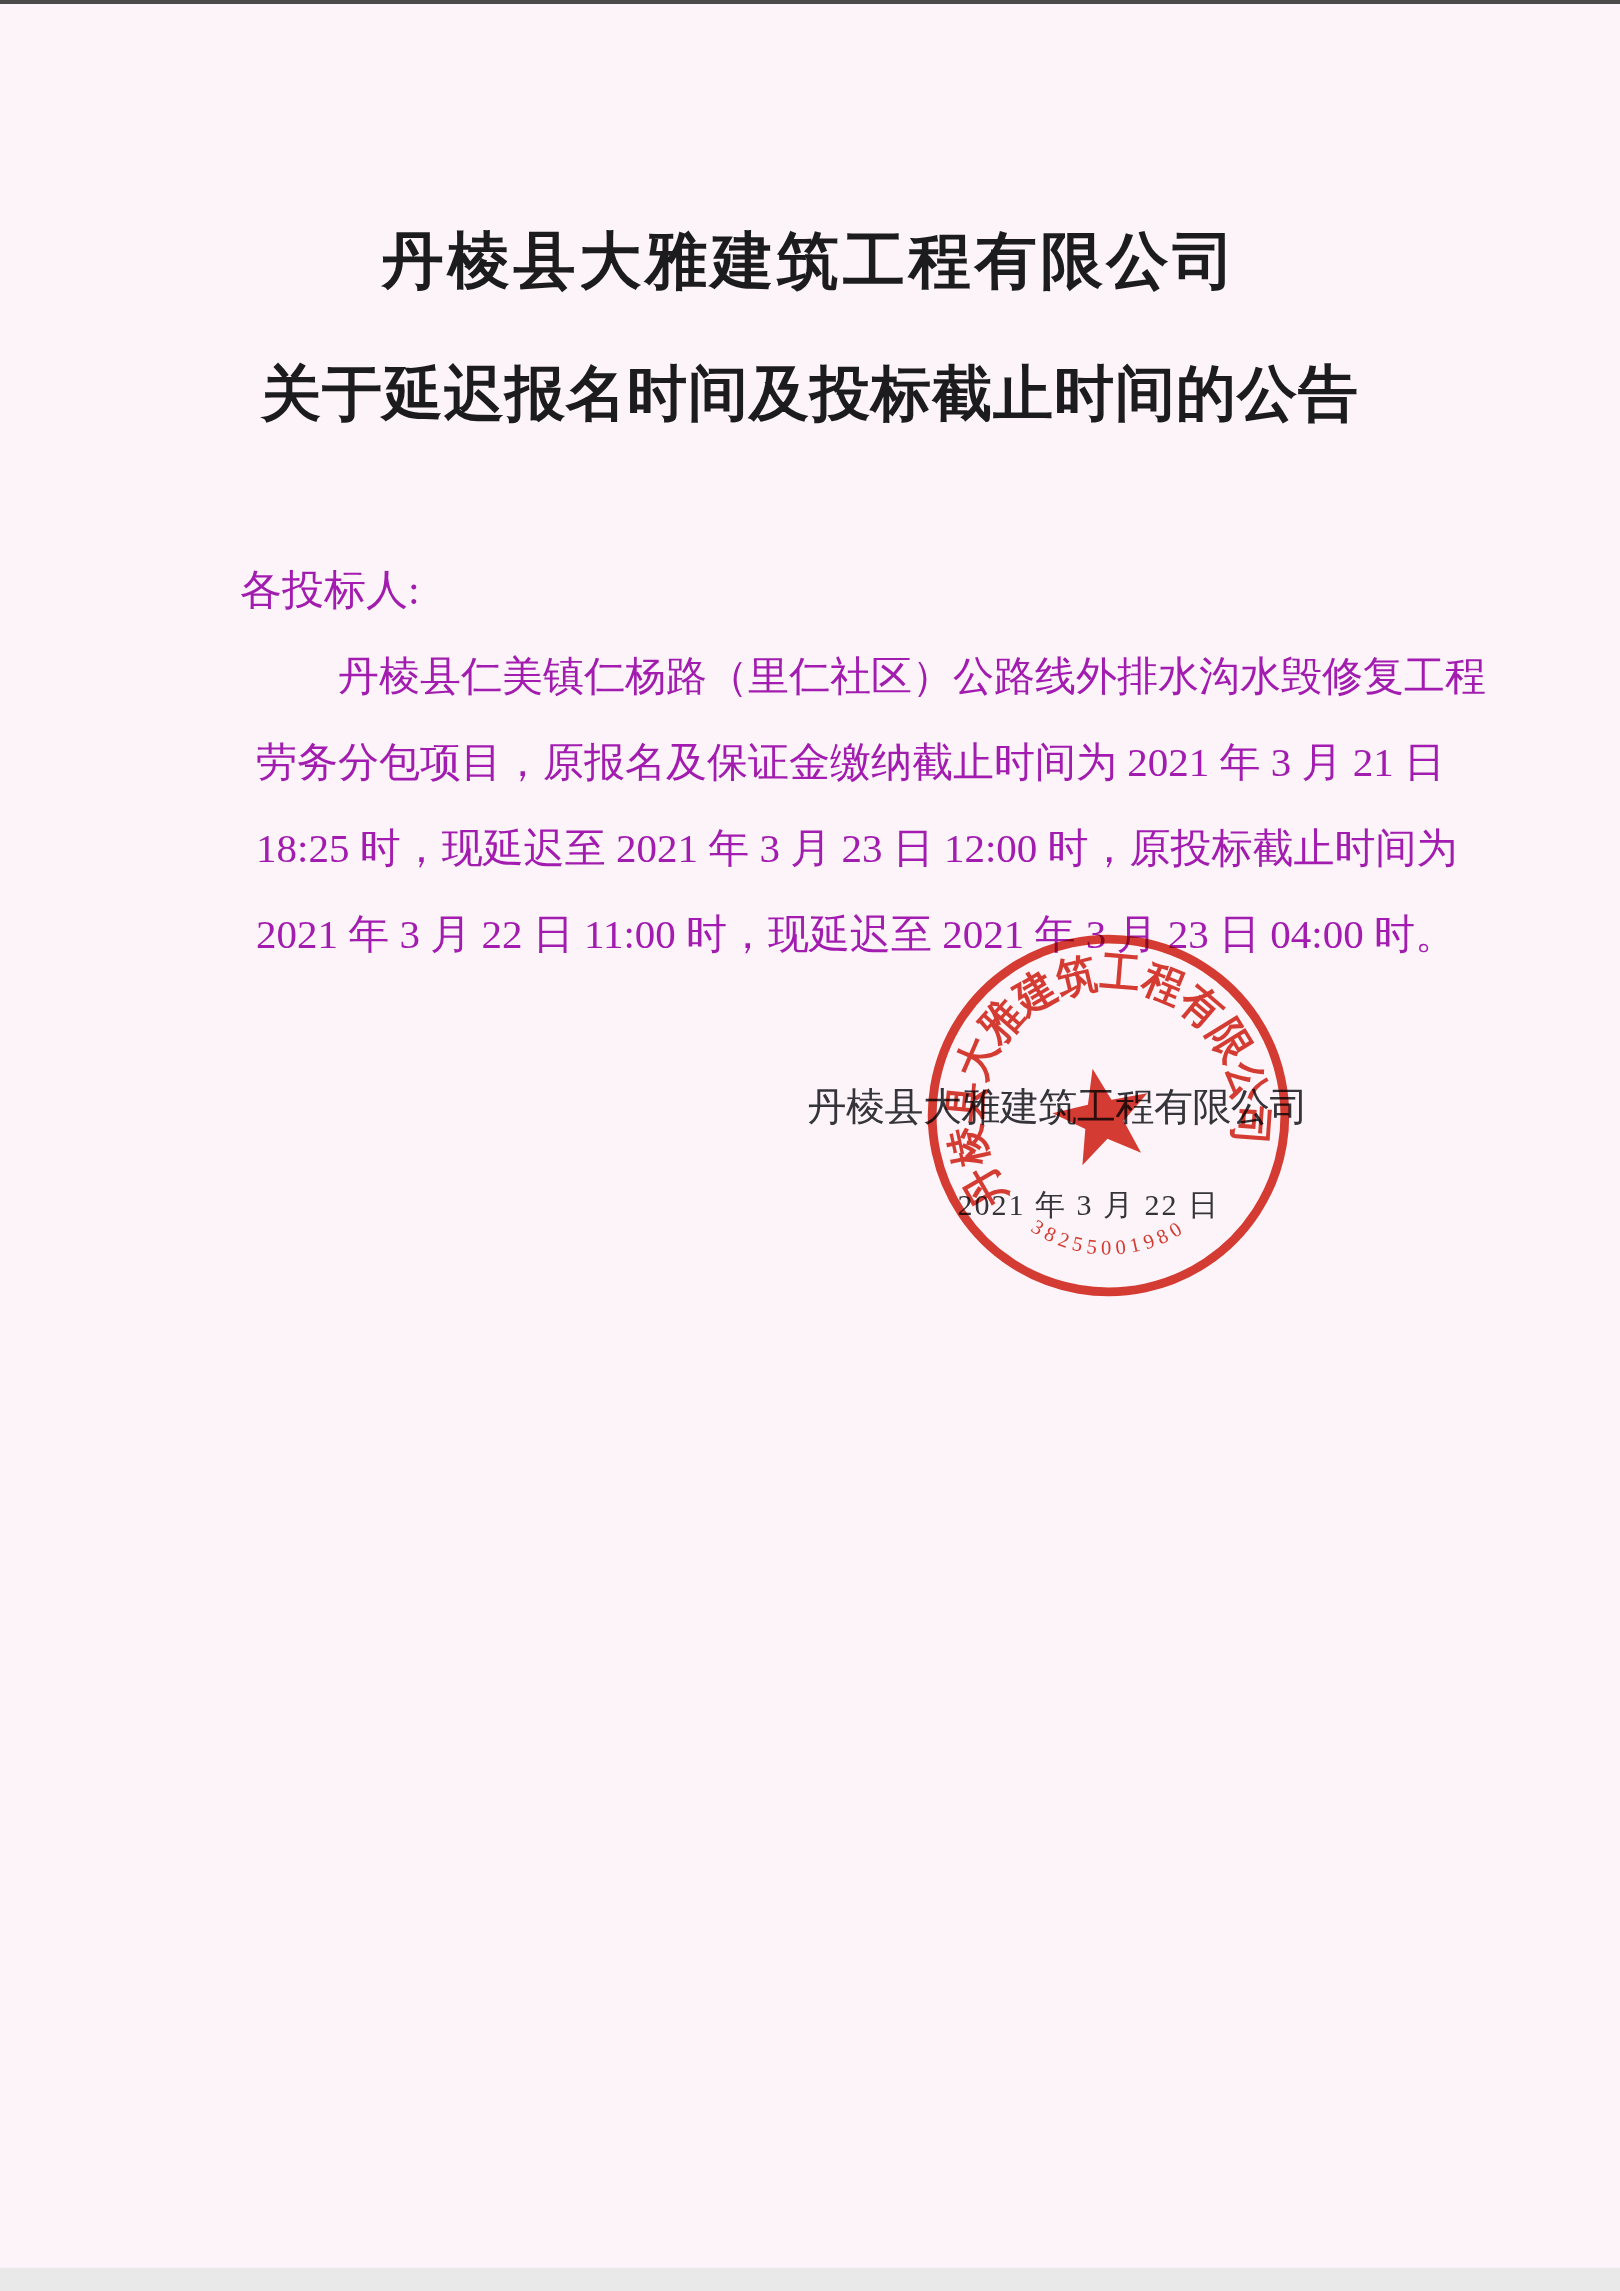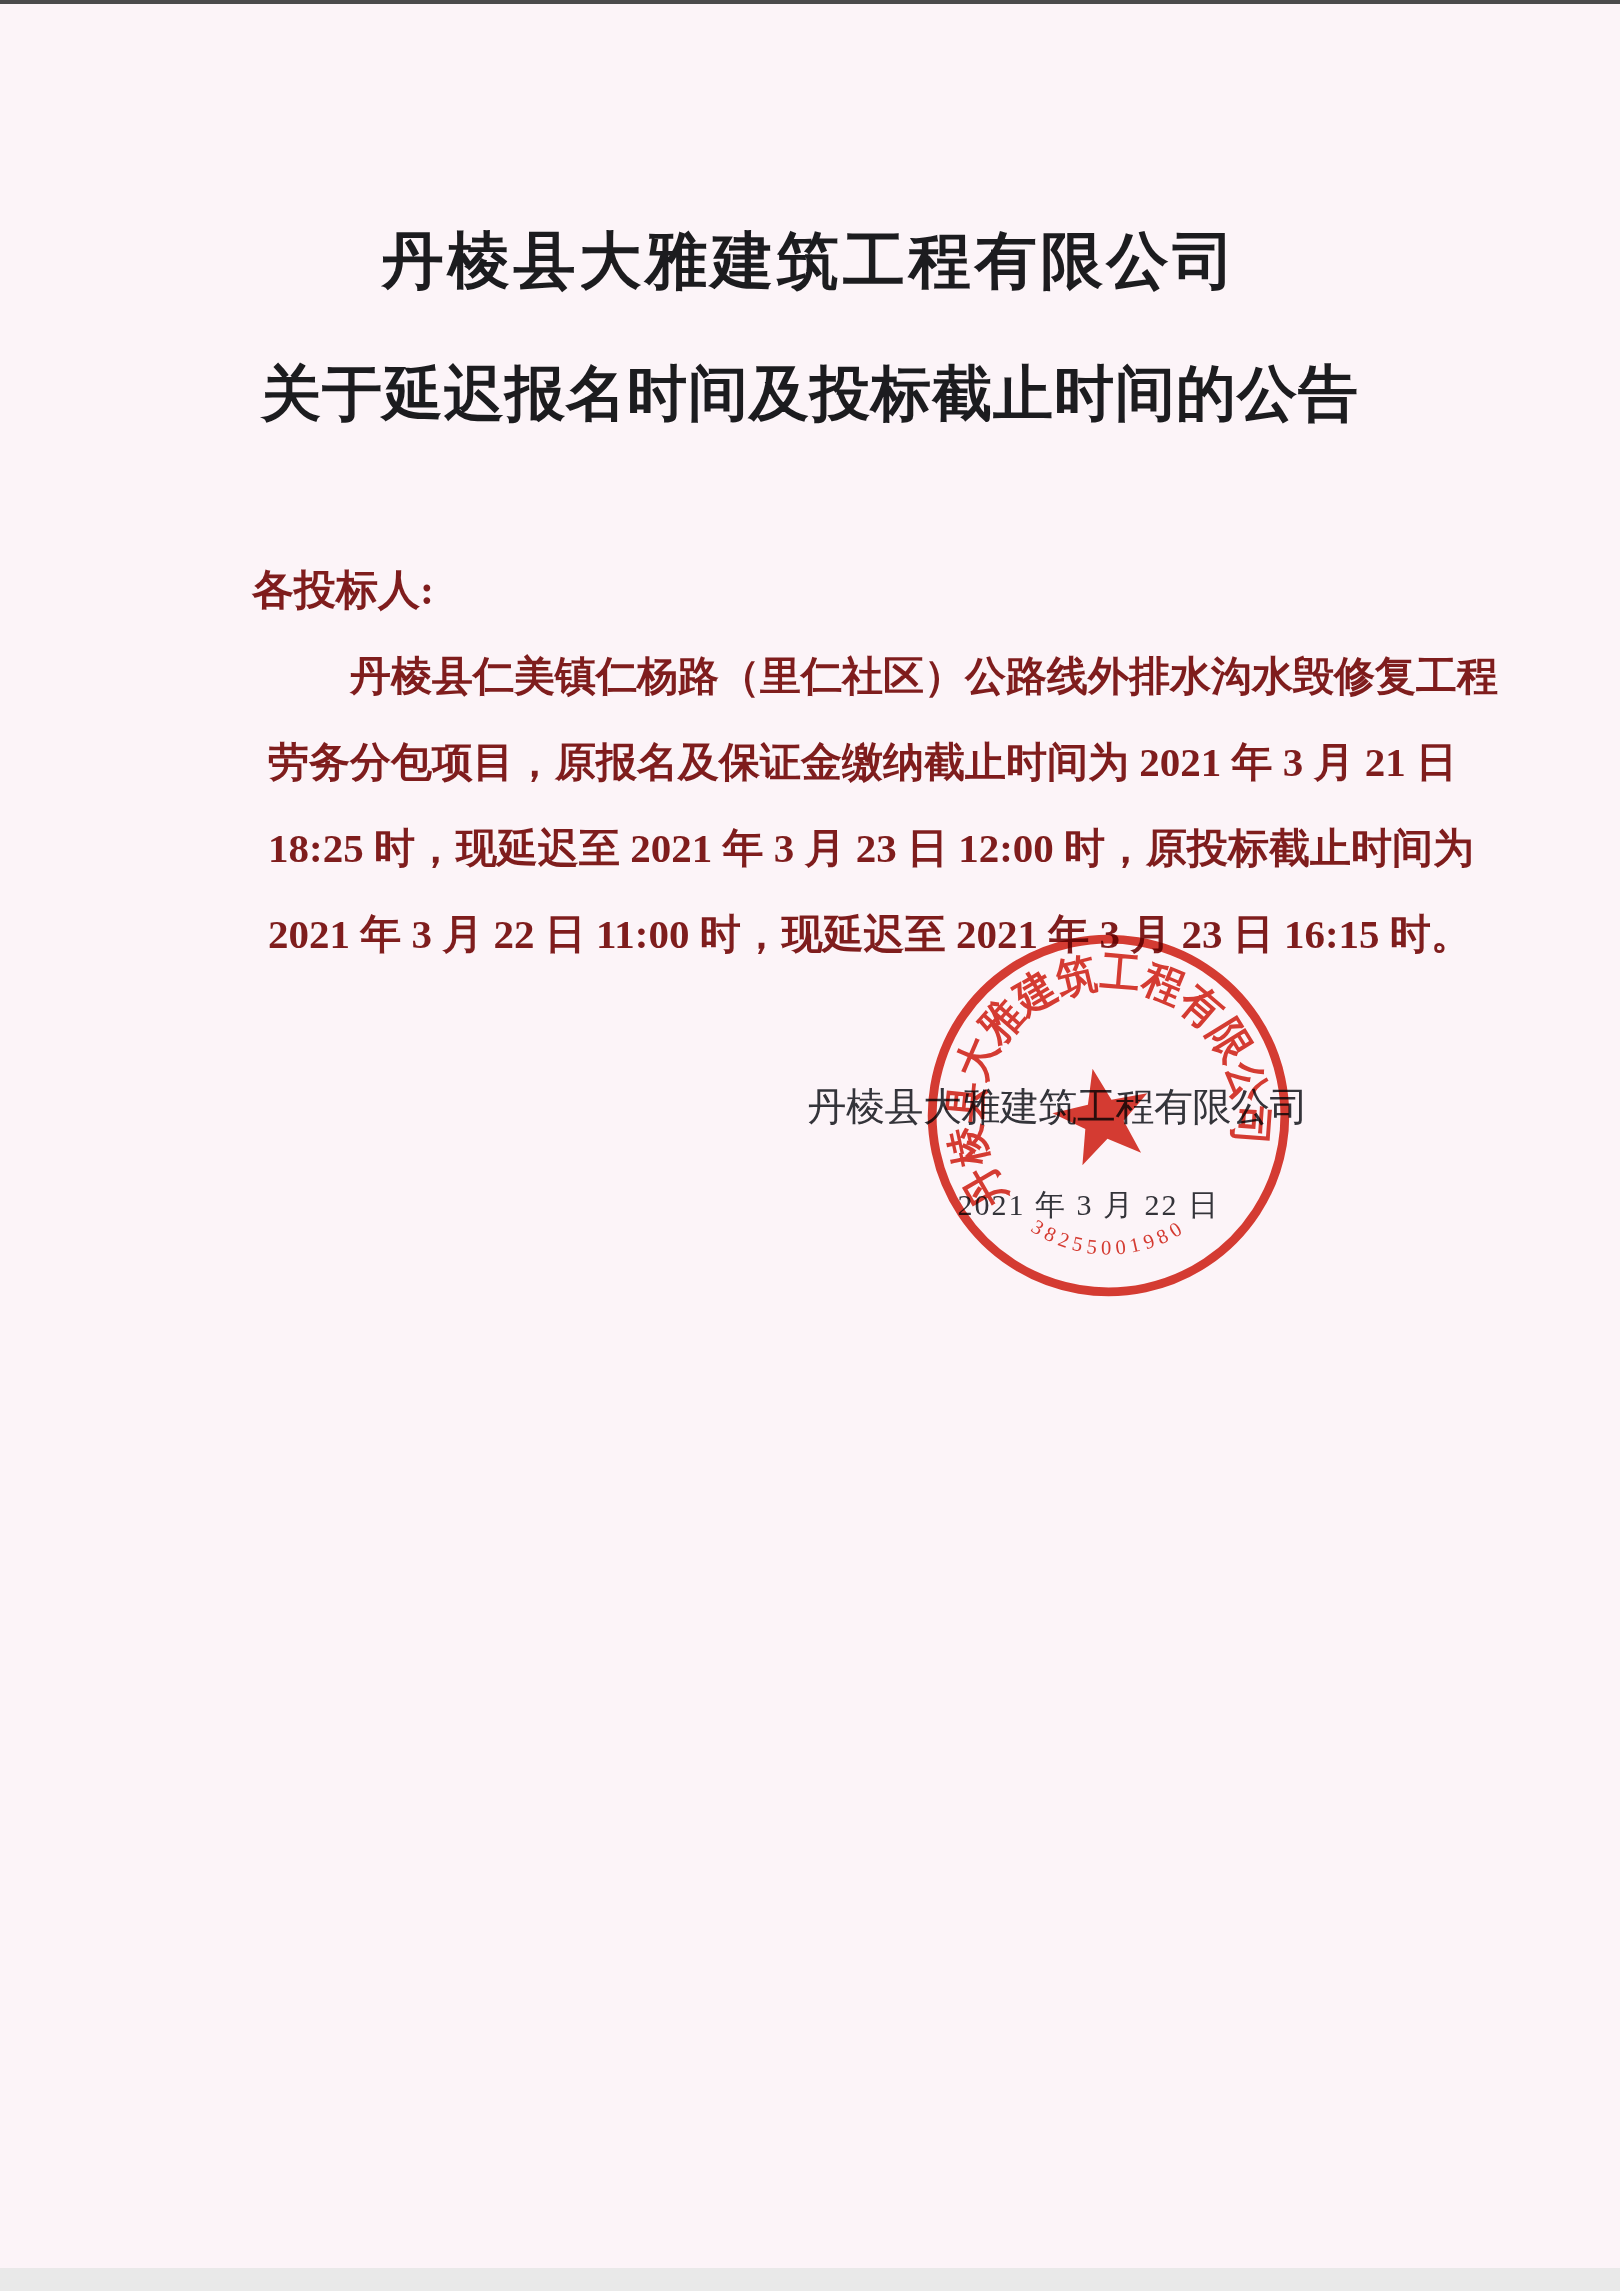--- a/index.html
+++ b/index.html
@@ -23,23 +23,22 @@
     position:absolute;left:0;width:100%;
     text-align:center;
     font-weight:bold;
     color:#1c1c1f;
     white-space:nowrap;
   }
   .title-1{top:212px;height:98px;line-height:98px;font-size:62px;letter-spacing:3.9px;}
   .title-2{top:345px;height:98px;line-height:98px;font-size:60px;letter-spacing:1px;}
   .body-text{
     position:absolute;
-    left:252px;width:1147px;
-    color:#7f1d1d;
-    font-weight:bold;
+    left:240px;width:1147px;
+    color:#a21caf;
   }
   .salutation{
     top:547px;height:86px;line-height:86px;
     font-size:42px;
   }
   .para{top:633px;margin-left:16px;}
   .para-line{
     height:86px;line-height:86px;
     font-size:41px;
     text-align:justify;
@@ -80,21 +79,21 @@
   <div class="title title-1">丹棱县大雅建筑工程有限公司</div>
 
   <div class="title title-2">关于延迟报名时间及投标截止时间的公告</div>
 
   <div class="body-text salutation">各投标人:</div>
 
   <div class="body-text para">
     <div class="para-line indent">丹棱县仁美镇仁杨路（里仁社区）公路线外排水沟水毁修复工程</div>
     <div class="para-line">劳务分包项目，原报名及保证金缴纳截止时间为 2021 年 3 月 21 日</div>
     <div class="para-line">18:25 时，现延迟至 2021 年 3 月 23 日 12:00 时，原投标截止时间为</div>
-    <div class="para-line">2021 年 3 月 22 日 11:00 时，现延迟至 2021 年 3 月 23 日 16:15 时。</div>
+    <div class="para-line">2021 年 3 月 22 日 11:00 时，现延迟至 2021 年 3 月 23 日 04:00 时。</div>
   </div>
 
   <div class="sig sig-company">丹棱县大雅建筑工程有限公司</div>
 
   <div class="sig sig-date">2021 年 3 月 22 日</div>
 
   <svg class="stamp" viewBox="0 0 440 440" xmlns="http://www.w3.org/2000/svg">
     <defs>
       <path id="arcCompanyPath" d="M 103.3 279.5 A 131 131 0 1 1 336.7 279.5" fill="none"></path>
       <path id="arcSerialPath" d="M 114.5 315 A 142 142 0 0 0 325.5 315" fill="none"></path>

